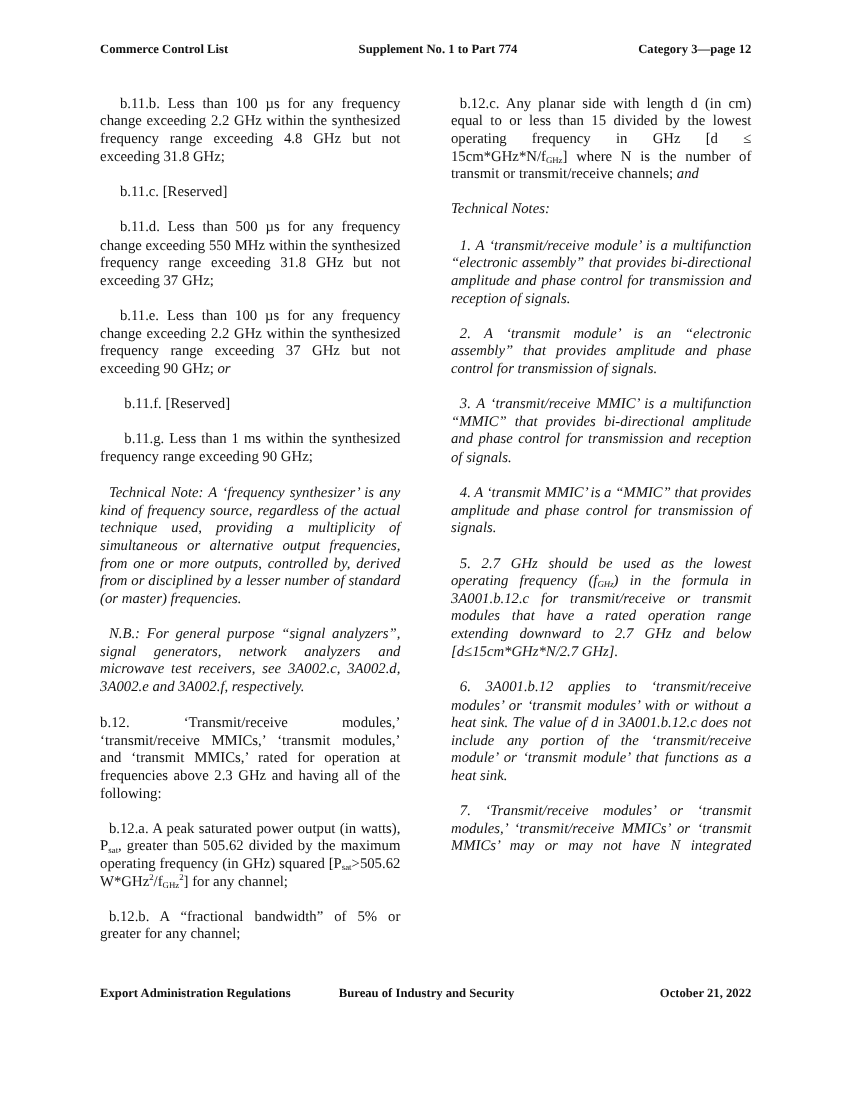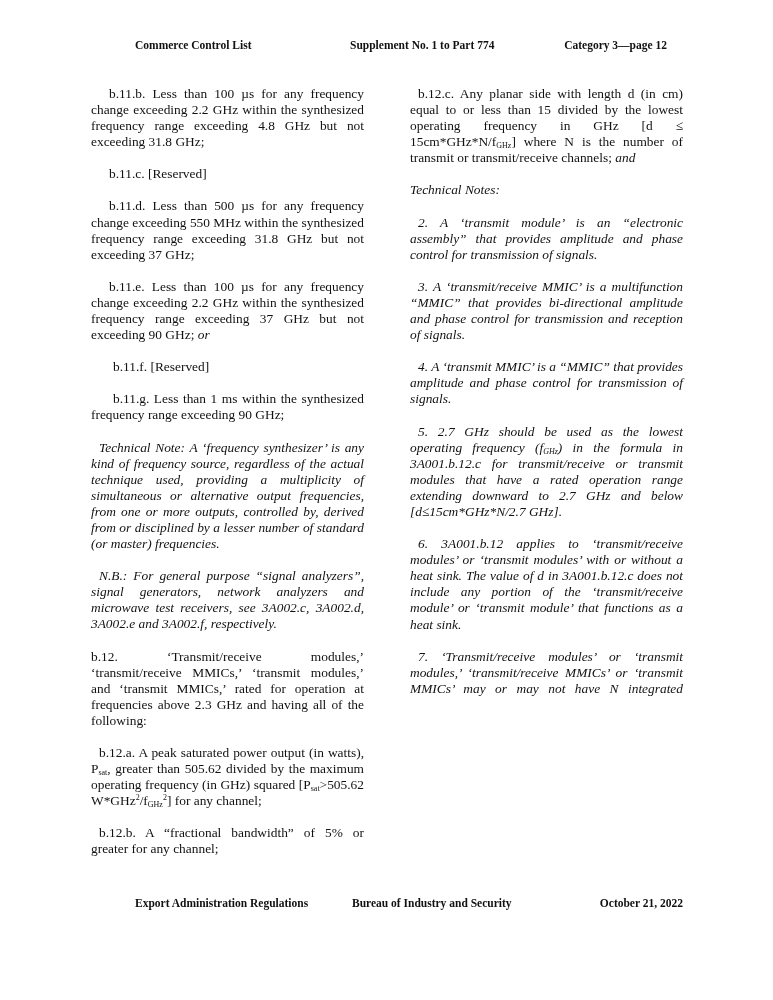--- a/index.html
+++ b/index.html
@@ -1,60 +1,61 @@
 <!DOCTYPE html>
 <html><head>
 <meta charset="utf-8">
 <style>
   html, body { margin: 0; padding: 0; background: #ffffff; }
   body { width: 773px; height: 1000px; position: relative; overflow: hidden;
          font-family: "Liberation Serif", "DejaVu Serif", serif; color: #111; }
   .hdr, .ftr { position: absolute; left: 91px; width: 592px; font-weight: bold; font-size: 11.5px; }
   .hdr { top: 39px; }
   .ftr { top: 897px; }
-  .hdr span, .ftr span { position: absolute; top: 0; white-space: nowrap; margin-left: 44px; }
+  .hdr span, .ftr span { position: absolute; top: 0; white-space: nowrap; }
   .col { position: absolute; top: 70px; width: 273px; font-size: 13.4px; line-height: 16.1px; text-align: justify; }
   .col.left { left: 91px; }
   .col.right { left: 410px; }
   p { margin: 16px 0 16px 0; }
   .ind { text-indent: 18px; }
   .ind2 { text-indent: 22px; }
   .ind1 { text-indent: 8px; }
   .it { font-style: italic; }
   .b { font-weight: normal; }
   sub { font-size: 8px; vertical-align: -2px; line-height: 0; }
   sup { font-size: 8px; vertical-align: 5px; line-height: 0; }
   .lastline-full { text-align-last: justify; }
 </style>
 </head>
 <body>
 
 <div class="hdr">
   <span style="left:0">Commerce Control List</span>
-  <span style="left:215px">Supplement No. 1 to Part 774</span>
-  <span style="right:16px">Category 3—page 12</span>
+  <span style="left:235px">Supplement No. 1 to Part 774</span>
+  <span style="right:0">Category 3—page 12</span>
 </div>
 
 <div class="col left">
   <p class="ind">b.11.b. Less than 100 µs for any frequency change exceeding 2.2 GHz within the synthesized frequency range exceeding 4.8 GHz but not exceeding 31.8 GHz;</p>
   <p class="ind">b.11.c.  [Reserved]</p>
   <p class="ind">b.11.d. Less than 500 µs for any frequency change exceeding 550 MHz within the synthesized frequency range exceeding 31.8 GHz but not exceeding 37 GHz;</p>
   <p class="ind"><span>b.11.e. Less than 100 µs for any frequency change exceeding 2.2 GHz within the synthesized frequency range exceeding 37 GHz but not exceeding 90 GHz;</span> <span class="it">or</span></p>
   <p class="ind2">b.11.f. [Reserved]</p>
   <p class="ind2">b.11.g. Less than 1 ms within the synthesized frequency range exceeding 90 GHz;</p>
   <p class="ind1 it"><span class="b">Technical Note:</span> <span>A ‘frequency synthesizer’ is any kind of frequency source, regardless of the actual technique used, providing a multiplicity of simultaneous or alternative output frequencies, from one or more outputs, controlled by, derived from or disciplined by a lesser number of standard (or master) frequencies.</span></p>
   <p class="ind1 it"><span class="b">N.B.</span><span>: For general purpose “signal analyzers”, signal generators, network analyzers and microwave test receivers, see 3A002.c, 3A002.d, 3A002.e and 3A002.f, respectively.</span></p>
   <p>b.12. ‘Transmit/receive modules,’ ‘transmit/receive MMICs,’ ‘transmit modules,’ and ‘transmit MMICs,’ rated for operation at frequencies above 2.3 GHz and having all of the following:</p>
   <p class="ind1"><span>b.12.a. A peak saturated power output (in watts), P</span><sub>sat</sub><span>, greater than 505.62 divided by the maximum operating frequency (in GHz) squared [P</span><sub>sat</sub><span>&gt;505.62 W*GHz</span><sup>2</sup><span>/f</span><sub>GHz</sub><sup>2</sup><span>] for any channel;</span></p>
   <p class="ind1">b.12.b. A “fractional bandwidth” of 5% or greater for any channel;</p>
 </div>
 
 <div class="col right">
   <p class="ind1"><span>b.12.c.  Any planar side with length d (in cm) equal to or less than 15 divided by the lowest operating frequency in GHz [d ≤ 15cm*GHz*N/f</span><sub>GHz</sub><span>] where N is the number of transmit or transmit/receive channels;</span> <span class="it">and</span></p>
   <p class="it b">Technical Notes:</p>
+  <p class="ind1 it"><span class="b">1</span><span>. A ‘transmit/receive module’ is a multifunction “electronic assembly” that provides bi-directional amplitude and phase control for transmission and reception of signals.</span></p>
   <p class="ind1 it"><span class="b">2</span><span>. A ‘transmit module’ is an “electronic assembly” that provides amplitude and phase control for transmission of signals.</span></p>
   <p class="ind1 it"><span class="b">3</span><span>. A ‘transmit/receive MMIC’ is a multifunction “MMIC” that provides bi-directional amplitude and phase control for transmission and reception of signals.</span></p>
   <p class="ind1 it"><span class="b">4.</span><span> A ‘transmit MMIC’ is a “MMIC” that provides amplitude and phase control for transmission of signals.</span></p>
   <p class="ind1 it"><span class="b">5</span><span>. 2.7 GHz should be used as the lowest operating frequency (f</span><sub>GHz</sub><span>) in the formula in 3A001.b.12.c for transmit/receive or transmit modules that have a rated operation range extending downward to 2.7 GHz and below [d≤15cm*GHz*N/2.7 GHz].</span></p>
   <p class="ind1 it"><span class="b">6</span><span>. 3A001.b.12 applies to ‘transmit/receive modules’ or ‘transmit modules’ with or without a heat sink.  The value of d in 3A001.b.12.c does not include any portion of the ‘transmit/receive module’ or ‘transmit module’ that functions as a heat sink.</span></p>
   <p class="ind1 it lastline-full"><span>7</span><span>.  ‘Transmit/receive modules’ or ‘transmit modules,’ ‘transmit/receive MMICs’ or ‘transmit MMICs’ may or may not have N integrated</span></p>
 </div>
 
 <div class="ftr">
   <span style="left:0">Export Administration Regulations</span>

